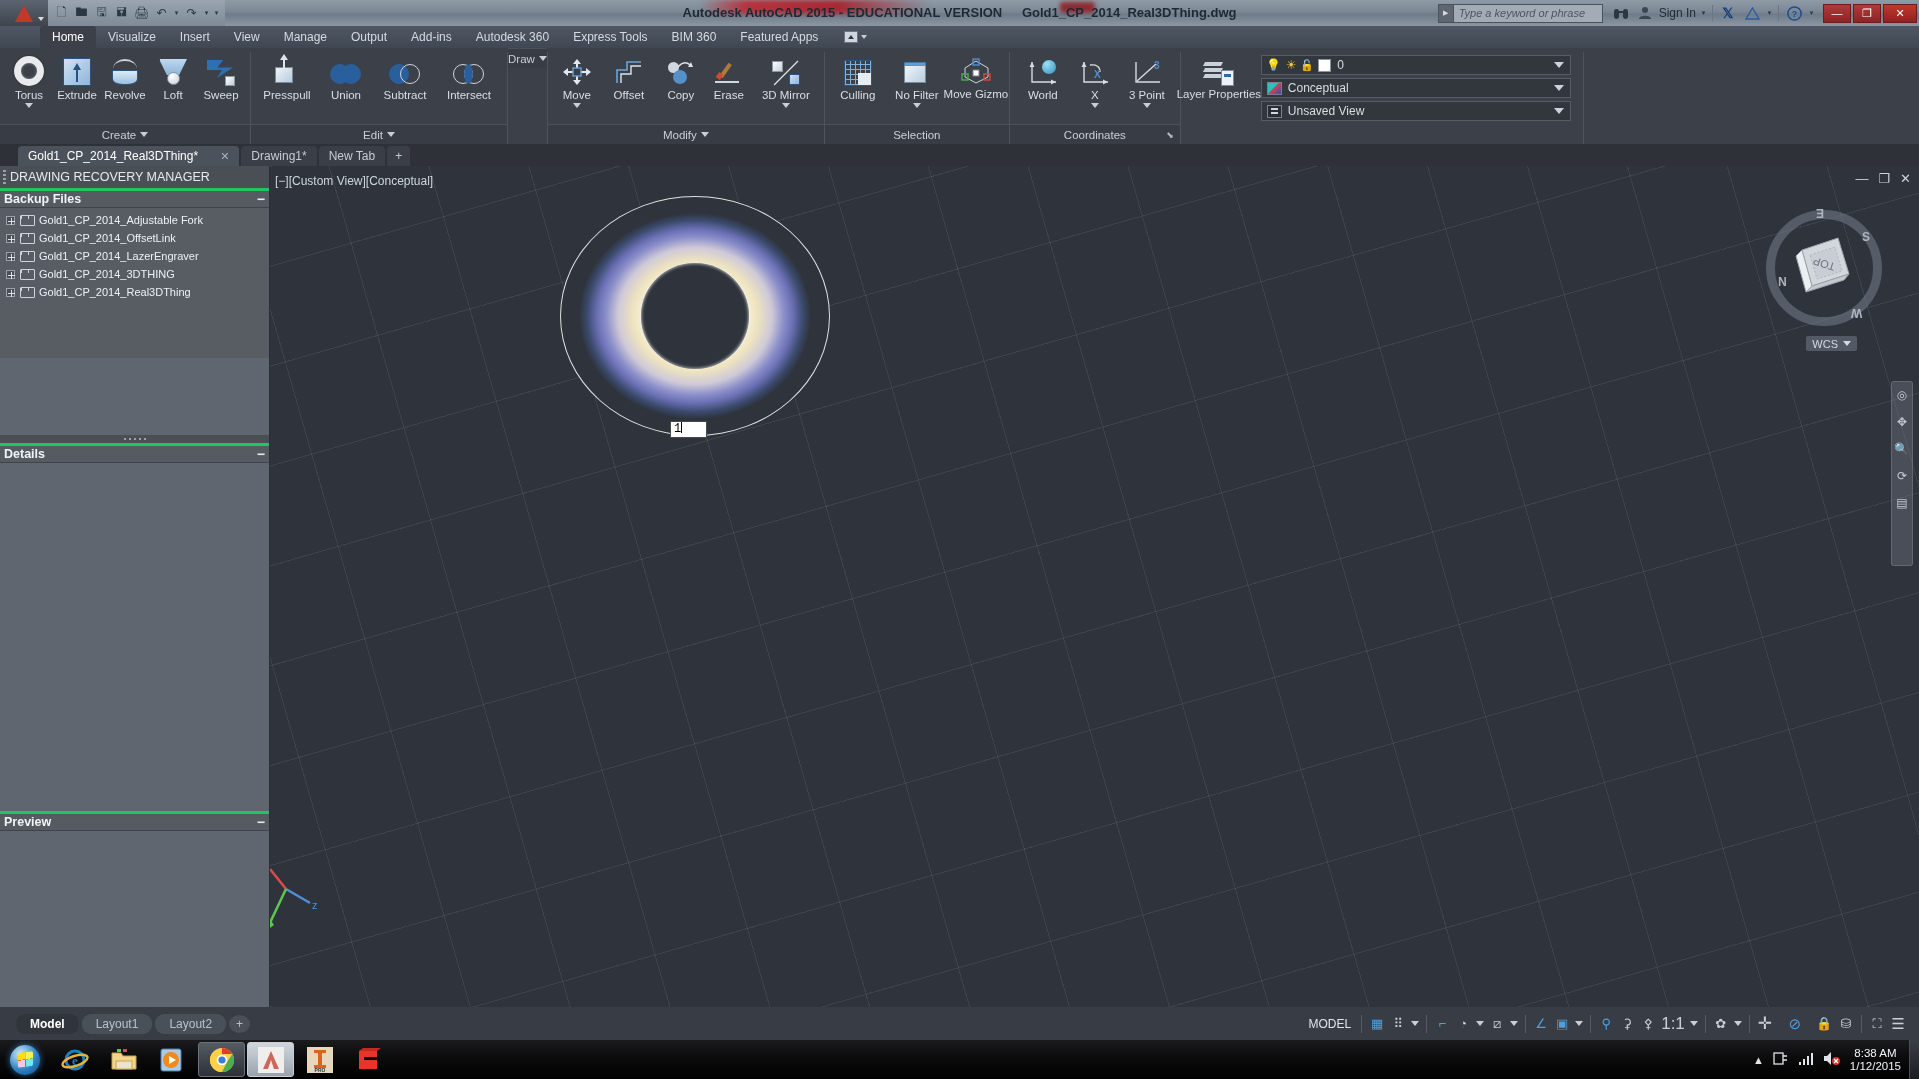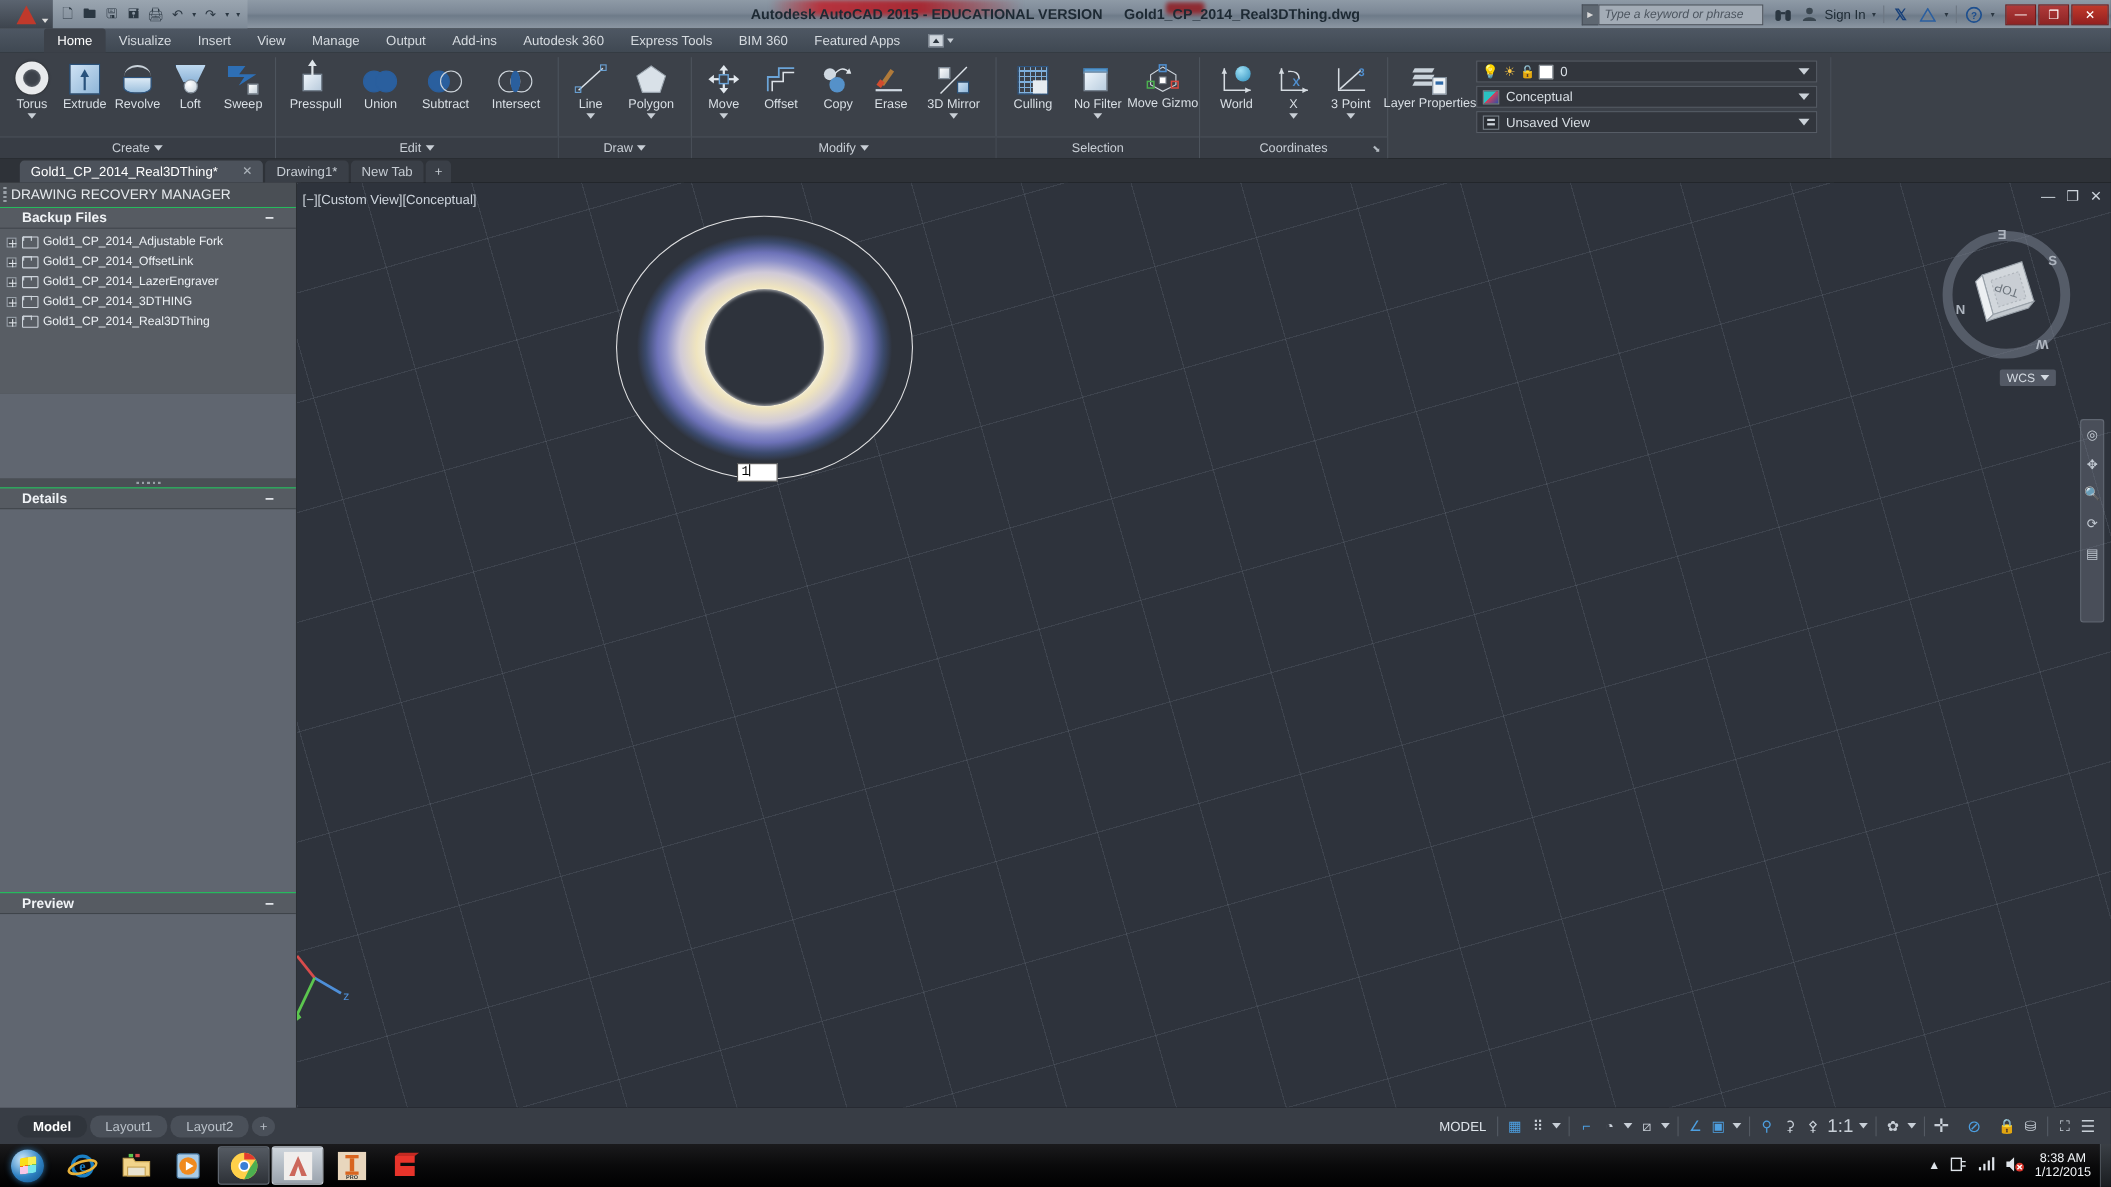--- a/index.html
+++ b/index.html
@@ -147,22 +147,22 @@
   .ftab.active{background:#4c525b;color:#ffffff;}
   .ftab .x{font-size:11px;color:#aab1b8;}
   .ftab.plus{padding:0 8px;background:#3a3f47;}
 
   
   #palette{position:absolute;left:0;top:166px;width:270px;height:841px;background:#4a4f55;border-right:1px solid #2b2f34;}
   #palhdr{height:22px;display:flex;align-items:center;padding-left:10px;font-size:12.5px;color:#e6eaee;
     background:#4a4f55;position:relative;}
   #palhdr .grip{position:absolute;left:3px;top:4px;width:3px;height:14px;
     background:repeating-linear-gradient(0deg,#9aa1a8 0 2px,transparent 2px 4px);}
-  .secthdr{height:20px;display:flex;align-items:center;justify-content:space-between;padding:0 20px;
-    background:#565b62;border-top:1px solid #22c55e;border-bottom:1px solid #3f444a;
+  .secthdr{height:20px;display:flex;align-items:center;justify-content:space-between;padding:0 4px;
+    background:#565b62;border-top:3px solid #22c55e;border-bottom:1px solid #3f444a;
     font-size:12.5px;font-weight:bold;color:#f0f3f6;}
   .secthdr .minus{font-size:14px;color:#e6eaee;}
   #treebody{background:#585d64;padding:3px 0 0 0;height:150px;}
   .trow{display:flex;align-items:center;height:18px;padding-left:6px;gap:5px;}
   .plusbox{width:9px;height:9px;border:1px solid #9aa2aa;background:#4a4f55;position:relative;flex:none;}
   .plusbox:before{content:'';position:absolute;left:1px;top:4px;width:7px;height:1px;background:#dfe4e9;}
   .plusbox:after{content:'';position:absolute;left:4px;top:1px;width:1px;height:7px;background:#dfe4e9;}
   .folder{width:14px;height:11px;position:relative;flex:none;}
   .folder:before{content:'';position:absolute;left:0;bottom:0;width:13px;height:9px;border:1.2px solid #cdd4db;border-radius:1px;}
   .folder:after{content:'';position:absolute;left:1px;top:0;width:6px;height:3px;border:1.2px solid #cdd4db;border-bottom:none;}
@@ -197,21 +197,21 @@
 
   
   #ucs{position:absolute;left:-14px;bottom:70px;width:90px;height:90px;}
 
   
   #vcube{position:absolute;right:35px;top:42px;width:120px;height:120px;}
   #vcring{position:absolute;left:2px;top:2px;width:116px;height:116px;border-radius:50%;
     border:9px solid rgba(118,126,140,.55);}
   .vcn{position:absolute;font-size:12px;font-weight:bold;color:#aeb5bf;}
   #vcbox{position:absolute;left:28px;top:26px;width:62px;height:62px;}
-  #wcs{position:absolute;right:50px;top:170px;height:15px;padding:0 6px;background:rgba(120,128,142,.5);
+  #wcs{position:absolute;right:62px;top:170px;height:15px;padding:0 6px;background:rgba(120,128,142,.5);
     border-radius:2px;display:flex;align-items:center;gap:5px;font-size:11px;color:#d4dae1;margin-left:12px;}
   #wcs .vc{width:0;height:0;border-left:4px solid transparent;border-right:4px solid transparent;border-top:5px solid #d4dae1;}
   #navbar{position:absolute;right:6px;top:215px;width:22px;height:185px;background:rgba(122,130,143,.35);
     border:1px solid rgba(150,158,170,.35);border-radius:3px;display:flex;flex-direction:column;align-items:center;
     padding-top:6px;gap:13px;color:#c2c9d2;font-size:12px;}
 
   
   #cmdhist{position:absolute;left:305px;bottom:36px;font-family:"Liberation Mono",monospace;font-size:11.5px;line-height:15px;}
   #cmdhist div{background:rgba(190,196,205,.35);color:#e7ebf0;display:inline-block;padding:0 2px;}
   
@@ -444,42 +444,20 @@
       </div>
     </div>
     <div class="panelfoot">
       <span>Edit</span>
       <span class="fcaret"></span>
     </div>
   </div>
   <div class="psep"></div>
 
   <div class="panel">
-    <div class="panelbody">
-      <div class="btn">
-        <div class="ico">
-          <svg width="30" height="28" viewBox="0 0 30 28">
-              <line x1="4" y1="24" x2="26" y2="4" stroke="#dde3e9" stroke-width="1.4"></line>
-              <rect x="1" y="21" width="5" height="5" fill="none" stroke="#6ba4d8"></rect>
-              <rect x="24" y="1" width="5" height="5" fill="none" stroke="#6ba4d8"></rect>
-            </svg>
-        </div>
-        <div class="lbl">Line</div>
-        <div class="dd"></div>
-      </div>
-      <div class="btn w60">
-        <div class="ico">
-          <svg width="30" height="28" viewBox="0 0 30 28">
-              <polygon points="15,2 28,11 23,26 7,26 2,11" fill="#d9e1e8" stroke="#9aa4ae"></polygon>
-            </svg>
-        </div>
-        <div class="lbl">Polygon</div>
-        <div class="dd"></div>
-      </div>
-    </div>
     <div class="panelfoot">
       <span>Draw</span>
       <span class="fcaret"></span>
     </div>
   </div>
   <div class="psep"></div>
 
   <div class="panel">
     <div class="panelbody">
       <div class="btn">

